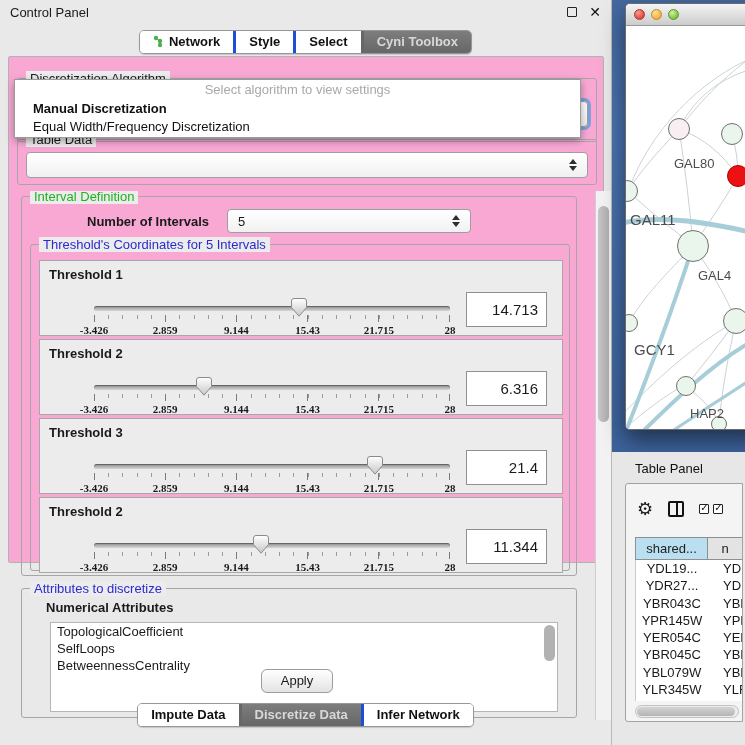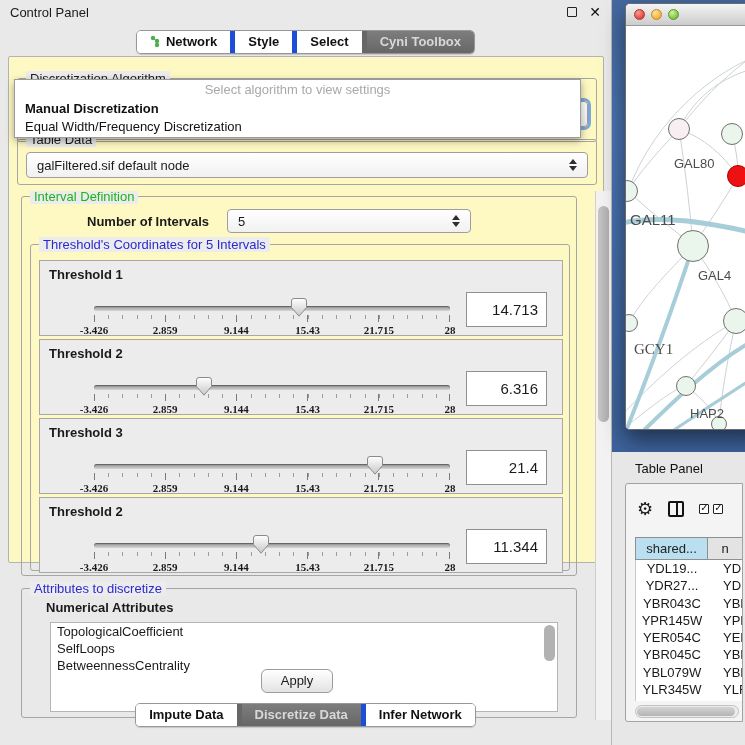--- a/index.html
+++ b/index.html
@@ -12,47 +12,47 @@
                    border-right:1px solid #b9b9b9; }
   .cp-titlebar { height:24px; display:flex; align-items:center; padding:0 10px; }
   .cp-titlebar .title { flex:1; }
   .float-icon { width:10px; height:10px; border:1.5px solid #222; border-radius:1px; margin-right:12px; }
   .close-icon { font-weight:bold; font-size:14px; color:#111; line-height:10px; }
 
   .tabbar { position:absolute; left:0; right:0; display:flex; justify-content:center; }
   .tabgroup { display:inline-flex; background:#fff; border:1px solid #979797; border-radius:5px;
               overflow:hidden; box-shadow:0 1px 1px rgba(0,0,0,.15); }
   .tab { padding:3px 13px 4px; font-weight:600; color:#111; display:flex; align-items:center; gap:5px;
-         border-left:5px solid #1d4ed8; background:#fff; white-space:nowrap; }
+         border-left:3px solid #1d4ed8; background:#fff; white-space:nowrap; }
   .tab:first-child { border-left:none; }
   .tab.selected { background:linear-gradient(#7d7d7d,#676767); color:#d8d8d8; border-left-color:#676767; }
   #top-tabs { top:30px;border-radius:12px; } #bottom-tabs { top:703px; }
 
   .cp-main { position:absolute; left:8px; top:56px; width:596px; height:507px;
-             background:#fef9c3; border:1px solid #b3b3b3; border-radius:2px; }
+             background:#f9a8d4; border:1px solid #b3b3b3; border-radius:2px; }
 
   .group { position:absolute; border:1px solid #a6a6a6; border-radius:3px; }
   .group > .legend { position:absolute; top:-8px; left:8px; background:#ececec; padding:0 4px; font-size:13px; }
   .legend.green { color:#1db31d; }
   .legend.blue  { color:#2a2ad2; }
 
   .combo { position:absolute; background:linear-gradient(#ffffff,#f1f1f1); border:1px solid #9e9e9e;
            border-radius:4px; height:26px; display:flex; align-items:center; padding:0 10px; }
   .combo .spin { margin-left:auto; display:flex; flex-direction:column; gap:2px; }
   .tri-up { width:0; height:0; border-left:4px solid transparent; border-right:4px solid transparent;
             border-bottom:5px solid #2e2e2e; }
   .tri-down { width:0; height:0; border-left:4px solid transparent; border-right:4px solid transparent;
               border-top:5px solid #2e2e2e; }
   .combo.focused { box-shadow:0 0 0 3px rgba(110,160,220,.9); }
 
   
   .popup { position:absolute; left:13px; top:78px; width:567px; height:59px; background:#fff;
            border:1px solid #9b9b9b; box-shadow:0 3px 8px rgba(0,0,0,.35); z-index:30; }
   .popup .hint { height:20px; line-height:20px; text-align:center; color:#a9a9a9; }
-  .popup .opt { height:18px; line-height:18px; padding-left:10px; color:#111; }
+  .popup .opt { height:18px; line-height:18px; padding-left:18px; color:#111; }
   .popup .opt.bold { font-weight:bold; }
 
   
   .viewport { position:absolute; left:8px; top:134px; width:580px; height:529px; overflow:hidden; }
   .vscroll { position:absolute; right:-8px; top:134px; width:16px; height:529px; background:#f2f2f2;
              border-left:1px solid #cfcfcf; }
   .vscroll .thumb { position:absolute; left:2px; width:11px; border-radius:6px;
                     background:linear-gradient(to right,#c6c6c6,#aeaeae); }
 
   .num-label { position:absolute; font-weight:bold; }
@@ -185,21 +185,20 @@
 
     <div class="popup" style="top:22px; left:5px;">
       <div class="hint">Select algorithm to view settings</div>
       <div class="opt bold">Manual Discretization</div>
       <div class="opt">Equal Width/Frequency Discretization</div>
     </div>
 
     <div class="group" style="left:8px; top:82px; width:580px; height:46px;">
       <span class="legend">Table Data</span>
       <div class="combo" style="left:8px; right:8px; top:12px;">
-        <span>galFiltered.sif default node</span>
         <span class="spin">
             <i class="tri-up"></i>
             <i class="tri-down"></i>
           </span>
       </div>
     </div>
 
     <div class="viewport">
 
       <div class="group" style="left:4px; top:5px; width:556px; height:380px;">
@@ -379,21 +378,21 @@
       <div class="node" style="left:51px; top:204px; width:32px; height:32px;"></div>
       <div class="node" style="left:-6px; top:288px; width:18px; height:18px;"></div>
       <div class="node" style="left:97px; top:282px; width:26px; height:26px;"></div>
       <div class="node" style="left:50px; top:350px; width:20px; height:20px;"></div>
       <div class="node" style="left:85px; top:390px; width:16px; height:16px;"></div>
 
       <span class="node-label" style="left:48px; top:130px;">GAL80</span>
 
       <span class="node-label" style="left:4px; top:185px;font-size:15px;">GAL11</span>
       <span class="node-label" style="left:72px; top:242px;">GAL4</span>
-      <span class="node-label" style="left:8px; top:315px;font-size:15px;font-family:Liberation Serif, serif;">GCY1</span>
+      <span class="node-label" style="left:8px; top:315px;font-size:15px;">GCY1</span>
 
       <span class="node-label" style="left:64px; top:380px;">HAP2</span>
     </div>
   </div>
 
   <div id="table-panel">
     <span class="tp-title">Table Panel</span>
     <div class="tp-inner">
       <div class="tp-toolbar">
         <span class="gear-glyph">⚙</span>

